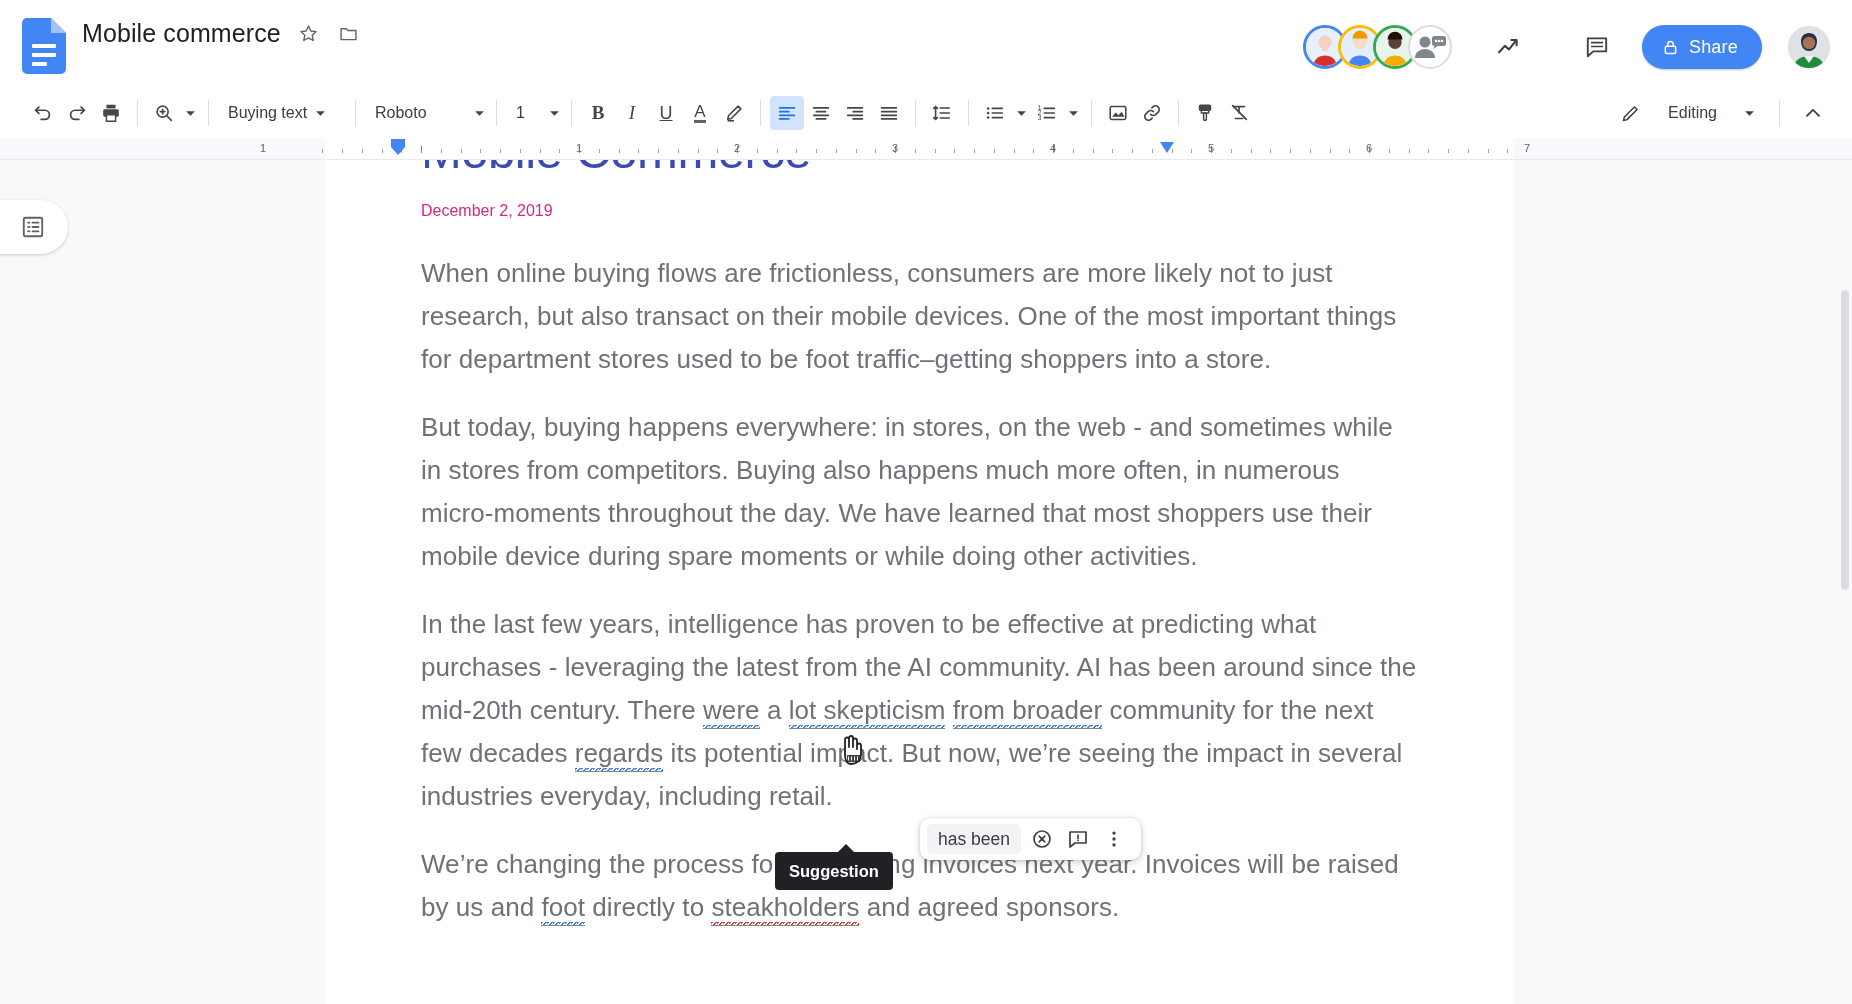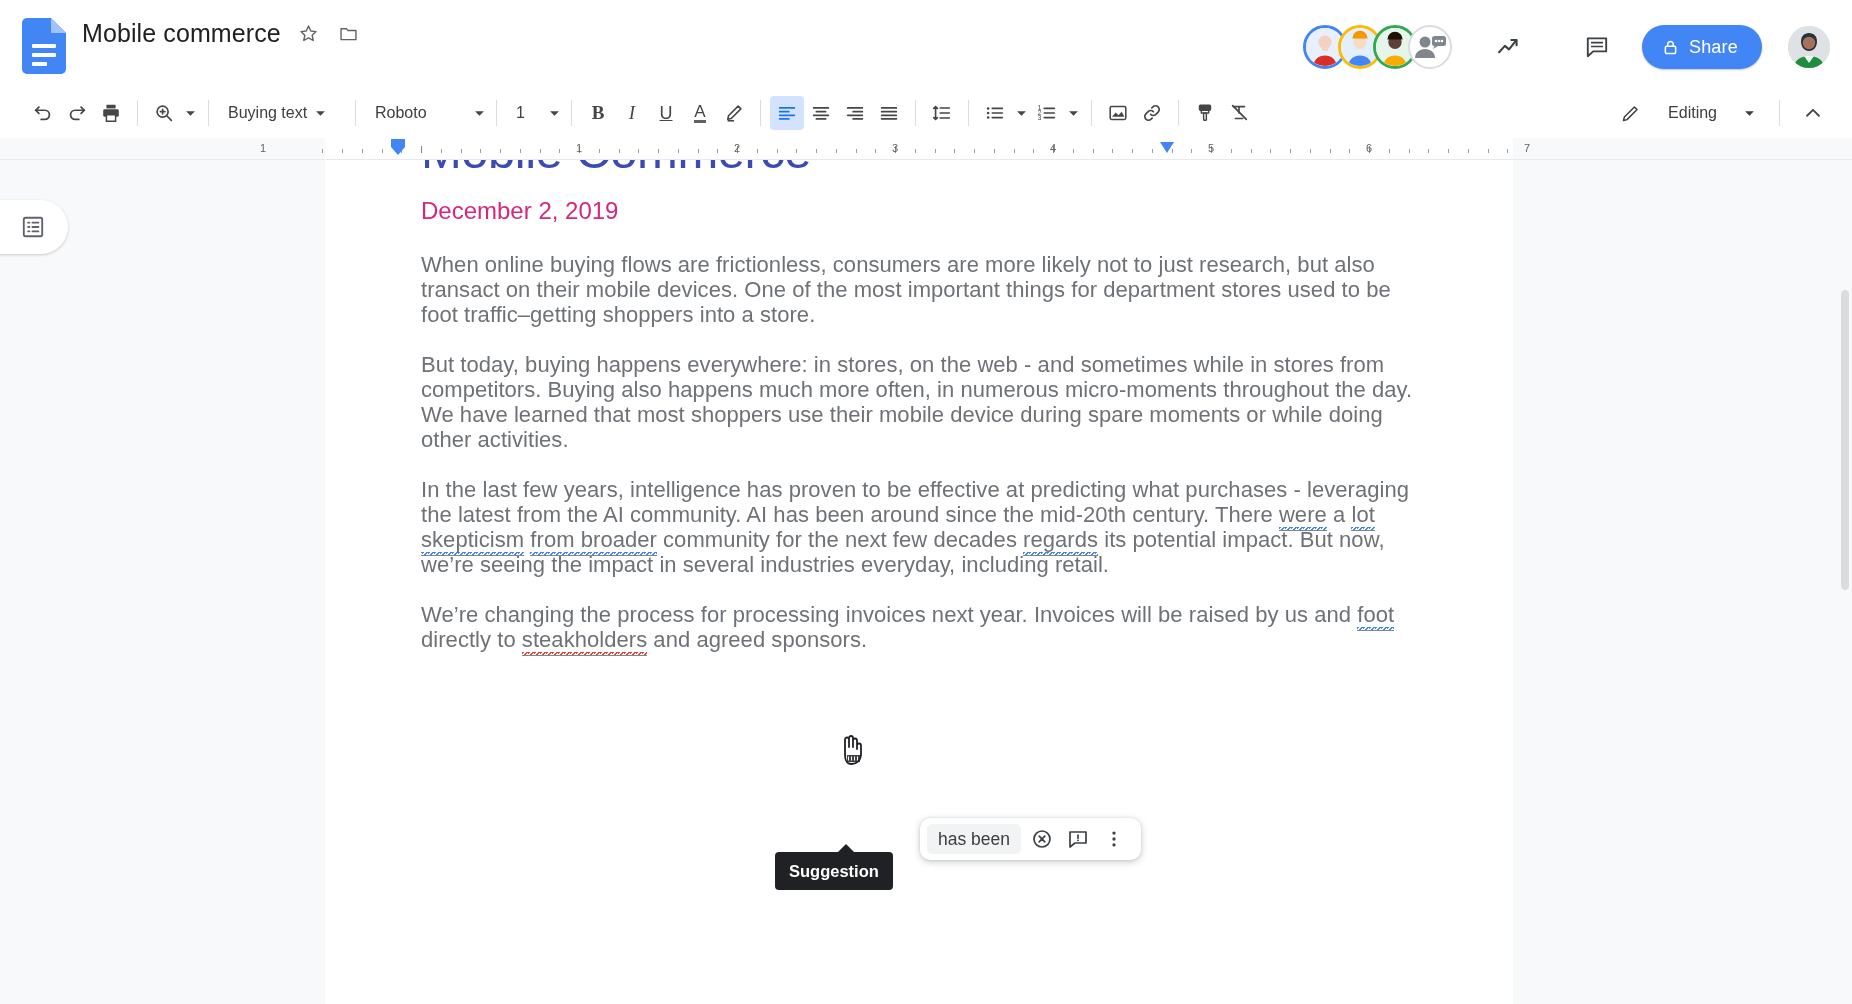--- a/index.html
+++ b/index.html
@@ -257,37 +257,37 @@
   .doc-title-h {
     font-size: 49px;
     color: #3c4bb3;
     font-weight: 400;
     letter-spacing: -0.5px;
     line-height: 58px;
     margin-top: -38px;
     white-space: nowrap;
   }
   .doc-date {
-    font-size: 24px;
+    font-size: 16px;
     color: #d6277e;
     margin-top: 18px;
     line-height: 26px;
   }
   .doc-h1 {
     font-size: 33px;
     color: #1f1f1f;
     font-weight: 400;
     margin-top: 47px;
     line-height: 40px;
     letter-spacing: -0.2px;
   }
   .doc-p {
-    font-size: 22px;
+    font-size: 26px;
     color: #6e7276;
-    line-height: 25px;
+    line-height: 43px;
     margin-top: 25px;
     letter-spacing: 0.05px;
   }
   .doc-p.p1 { margin-top: 28px; }
 
   
   .sq-blue {
     background-image: repeating-linear-gradient(
       135deg, #4285f4 0 1.6px, transparent 1.6px 3.2px);
     background-repeat: repeat-x;

